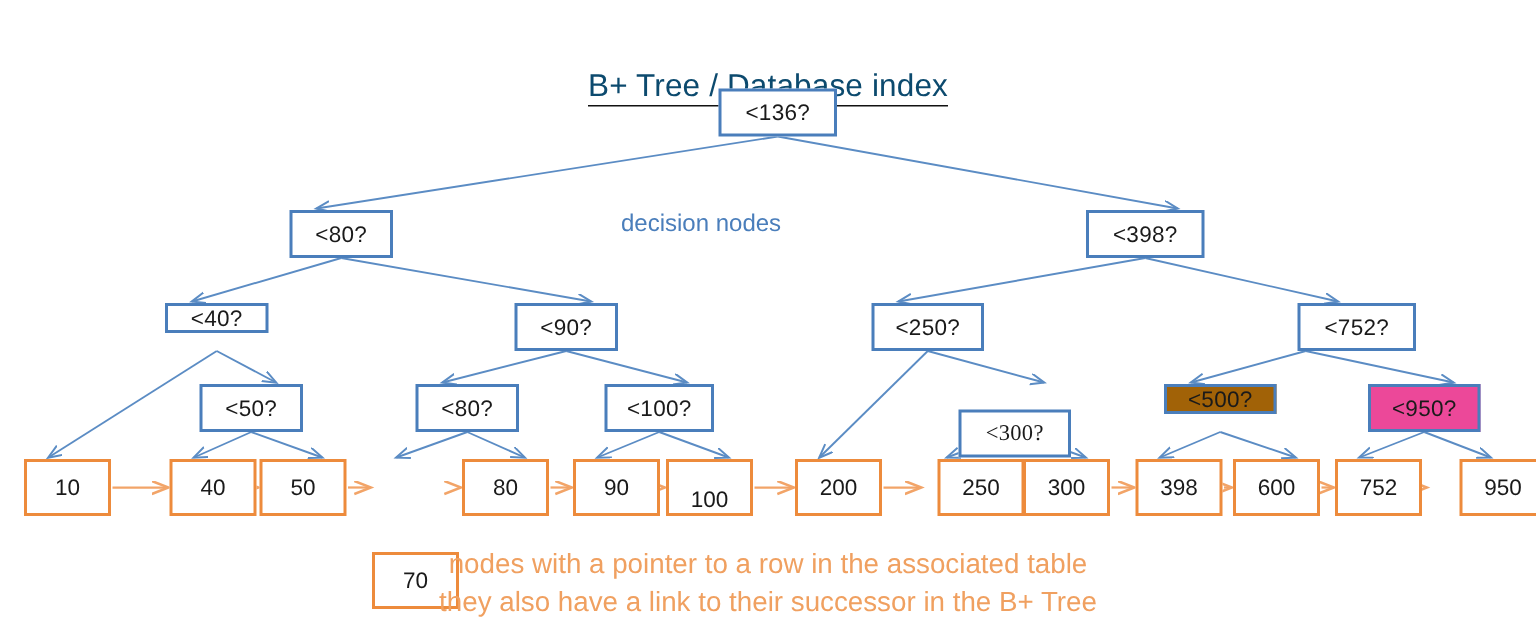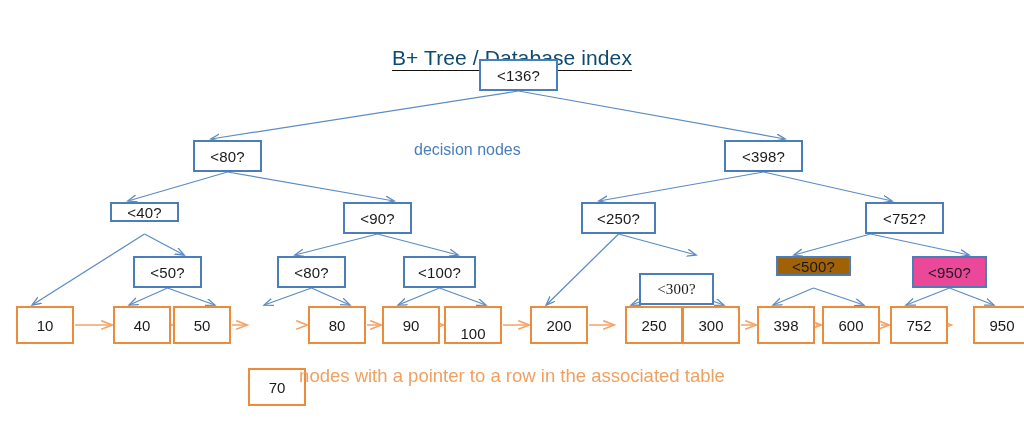--- a/index.html
+++ b/index.html
@@ -183,15 +183,16 @@
       </div>
       <div class="leaf" style="left: 952px; top: 306px; width: 58px; height: 38px; border-color: rgb(237, 139, 60); background: rgb(255, 255, 255); margin-left: 21px;">
         <span>950</span>
       </div>
     </div>
 
   <div class="decision-label" style="left: 414px; top: 141px; color: rgb(74, 126, 187);">decision nodes</div>
 
   <div class="caption" style="top: 363px; color: rgb(240, 160, 96);">
     <div>nodes with a pointer to a row in the associated table</div>
+    <div>they also have a link to their successor in the B+ Tree</div>
   </div>
 
 </div>
 
 </body></html>

